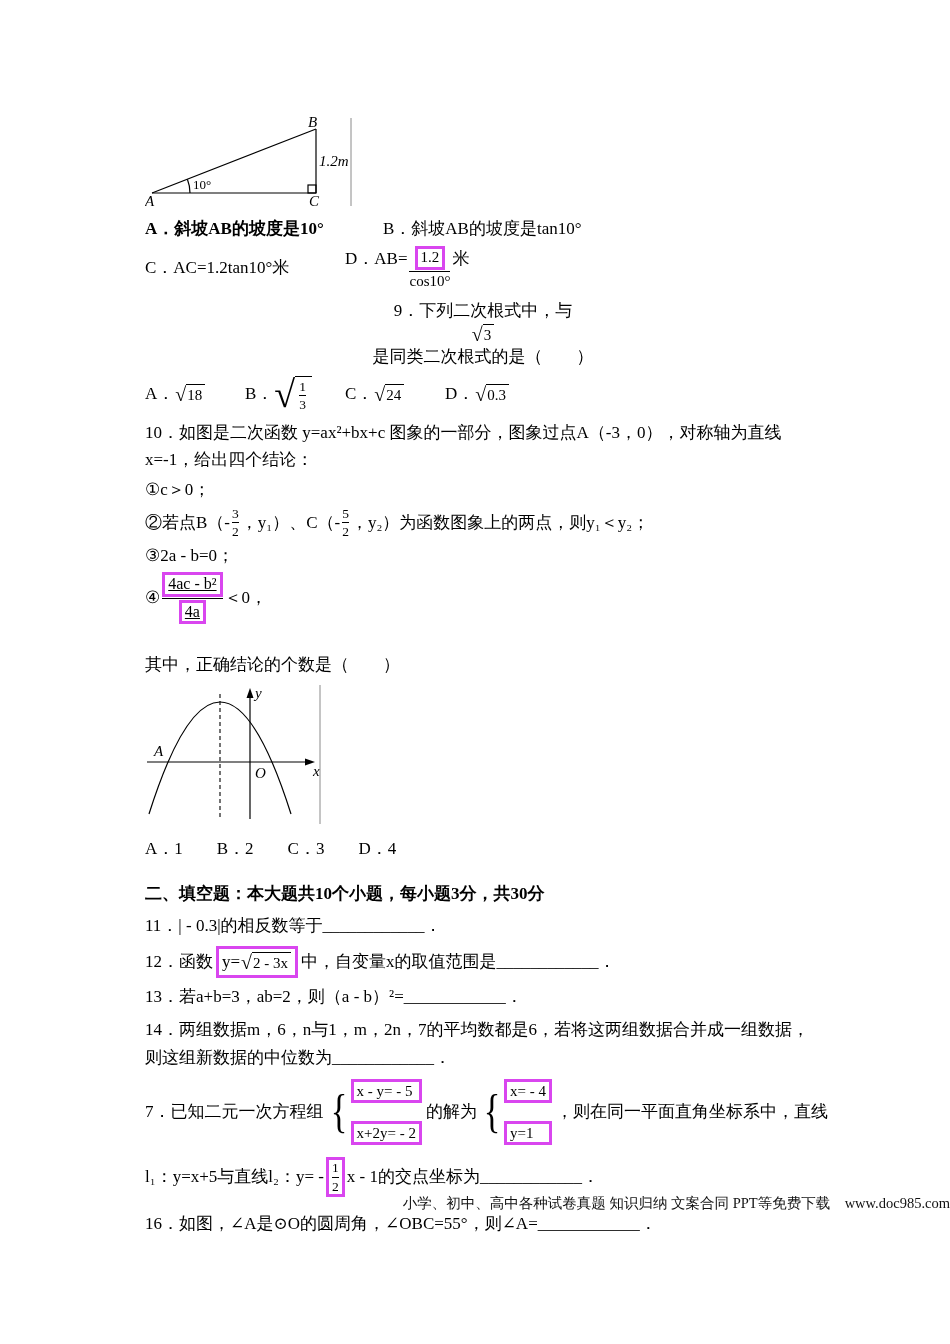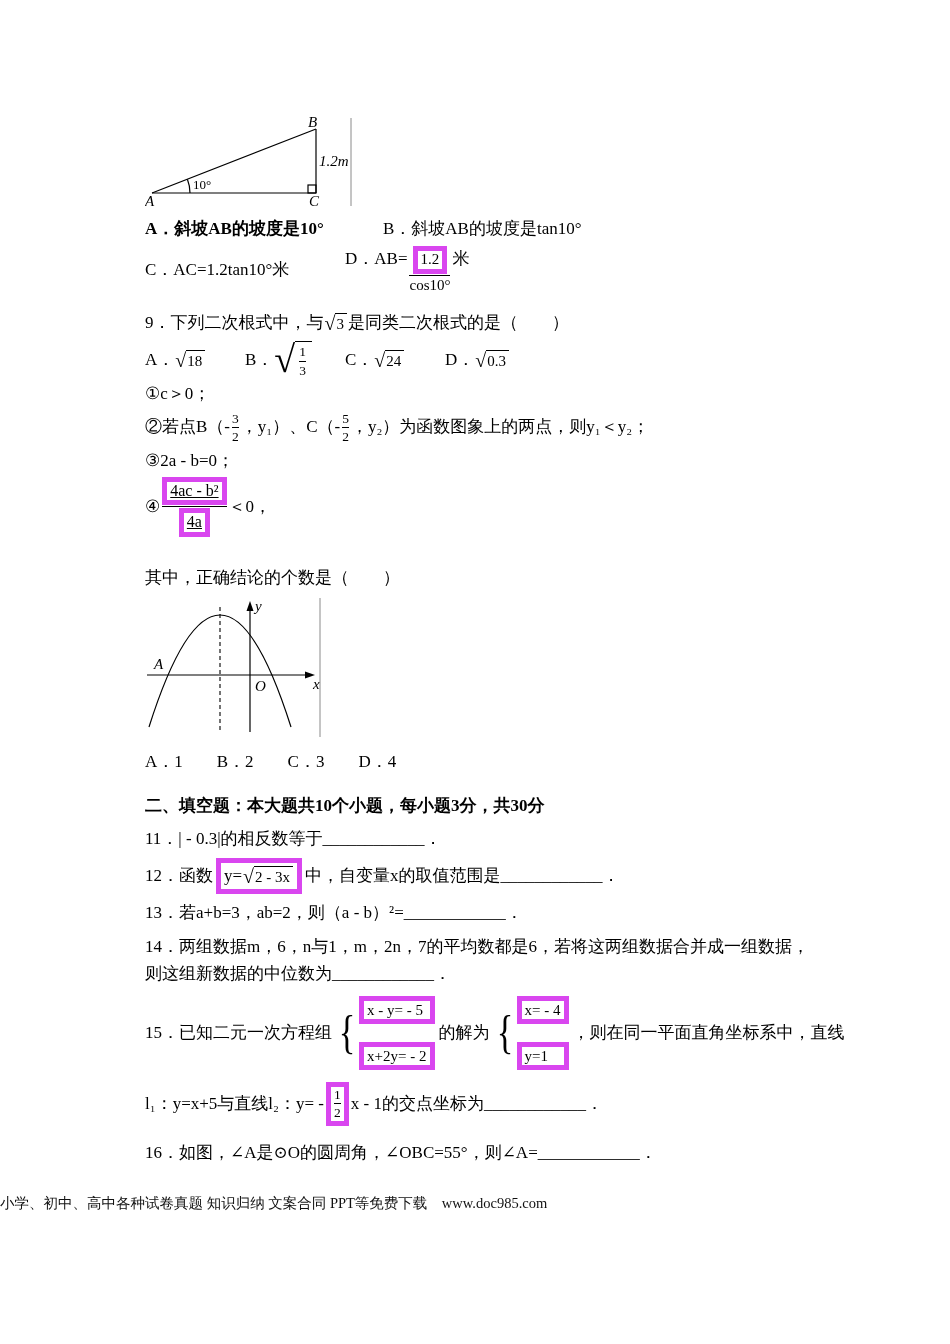--- a/index.html
+++ b/index.html
@@ -26,56 +26,56 @@
   .fig-tri { margin:0 0 8px 0; }
   .fig-par { margin:6px 0 0 0; }
 
   
   .optrow1 { margin-top:8px; }
   .optrow1 .optA { width:238px;font-weight:bold; }
   .optrow2 { margin-top:4px; align-items:center; }
   .optrow2 .optC { width:200px; }
   .optD { display:inline-flex; align-items:flex-start; }
 
-  .stem { margin-top:16px; }
+  .stem { margin-top:8px;flex-direction:column; }
   .q9opts { margin-top:5px; align-items:center; }
   .q9opt { width:100px; display:inline-flex; align-items:center; }
 
   .q10stem { margin-top:6px; line-height:1.62; }
   .item { margin-top:3px; }
   .concl { margin-top:28px; }
   .abcd { margin-top:10px; }
 
   .sec-title { margin-top:18px; font-weight:bold; }
   .blankq { margin-top:6px; }
   .q14 { line-height:1.62; }
   .q15a { margin-top:8px; }
   .q15b { margin-top:12px; }
   .q16 { margin-top:14px; }
 
   
   .frac { display:inline-flex; flex-direction:column; align-items:center; vertical-align:middle; font-size:15px; line-height:1.15; margin:0 2px; text-align:center; }
   .frac .bar { align-self:stretch; height:0; border-top:1px solid #000; margin:1px 0; }
   .frac.small { font-size:13.5px; }
   .frac.mid { font-size:16px;text-decoration:underline; }
-  .fbox { border:5px solid #d946ef; padding:0 3px; }
+  .fbox { border:3px solid #d946ef; padding:0 3px; }
 
   
   .sqrt { display:inline-flex; align-items:flex-start; vertical-align:middle; margin:0 1px; }
   .sqrt .sym { line-height:1; font-size:20px; transform:translateY(0px); }
   .sqrt .sbody { border-top:1.2px solid #000; padding:1px 3px 0 1px; line-height:1.2; font-size:15px; }
   .sqrt.big .sym { font-size:38px; line-height:36px; }
   .sqrt.big .sbody { padding:2px 4px 0 2px; }
 
   
   .sys { display:inline-flex; align-items:center; vertical-align:middle; margin:0 4px; }
   .sys .brace { font-size:46px; line-height:42px; transform:scaleX(0.75); margin-right:1px; font-weight:400; }
   .sys .eqs { display:inline-flex; flex-direction:column; gap:18px; font-size:15px; line-height:1.2; }
 
-  .footer { position:absolute; top:1192px; left:0; width:950px; text-align:left; font-size:14.5px; color:#111; }
+  .footer { position:absolute; top:1192px; left:0; width:950px; text-align:right; font-size:14.5px; color:#111; }
 </style>
 </head>
 <body>
 
 <div class="content">
 
   <svg class="fig fig-tri" viewBox="0 0 212 92" width="212" height="92">
     <line x1="7" y1="77" x2="171" y2="13"></line>
     <line x1="171" y1="13" x2="171" y2="77"></line>
     <line x1="7" y1="77" x2="171" y2="77"></line>
@@ -142,20 +142,21 @@
     </span>
     <span class="q9opt">
       <span>D．</span>
         <span class="sqrt">
           <span class="sym">√</span>
           <span class="sbody">0.3</span>
         </span>
     </span>
   </div>
 
+  <p class="q10stem">10．如图是二次函数 y=ax²+bx+c 图象的一部分，图象过点A（-3，0），对称轴为直线x=-1，给出四个结论：</p>
   <p class="item">①c＞0；</p>
   <p class="item flexline">
     <span>②若点B（-</span>
       <span class="frac small">
         <span class="num">3</span>
         <span class="bar"></span>
         <span class="den">2</span>
       </span>
       <span>，y₁）、C（-</span>
       <span class="frac small">
@@ -207,21 +208,21 @@
         </span>
       </span>
       <span>中，自变量x的取值范围是____________．</span>
   </p>
 
   <p class="blankq">13．若a+b=3，ab=2，则（a - b）²=____________．</p>
 
   <p class="blankq q14">14．两组数据m，6，n与1，m，2n，7的平均数都是6，若将这两组数据合并成一组数据，则这组新数据的中位数为____________．</p>
 
   <p class="blankq q15a flexline">
-    <span>15．已知二元一次方程组</span>
+    <span>7．已知二元一次方程组</span>
     <span class="sys">
       <span class="brace">{</span>
       <span class="eqs">
         <span class="fbox">x - y= - 5</span>
         <span class="fbox">x+2y= - 2</span>
       </span>
     </span>
     <span>的解为</span>
     <span class="sys">
       <span class="brace">{</span>

